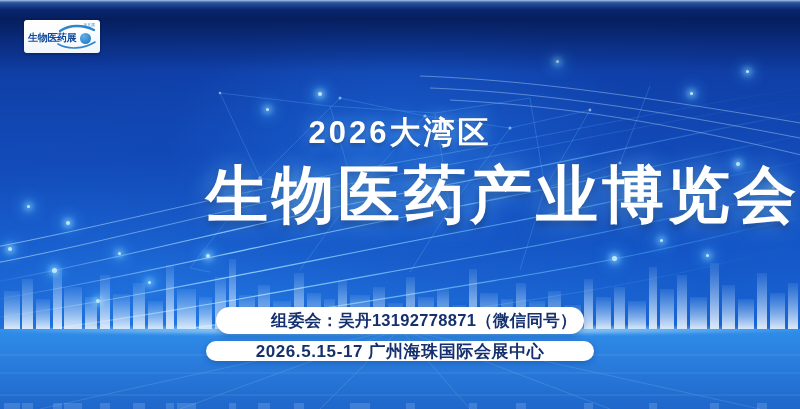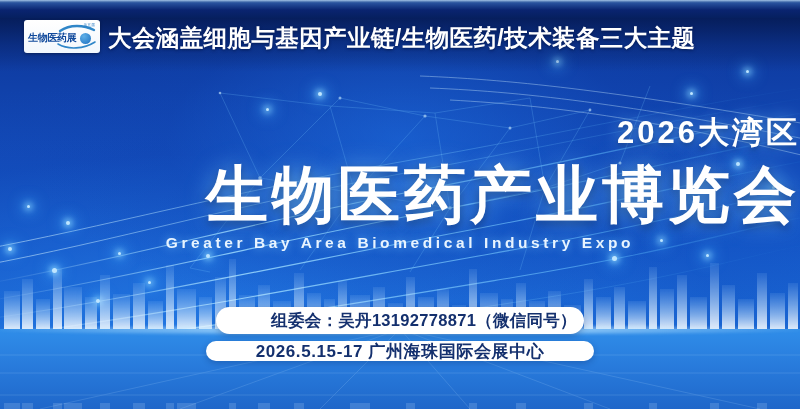--- a/index.html
+++ b/index.html
@@ -73,21 +73,21 @@
   .headline{
     position:absolute;left:108px;top:21px;width:684px;height:34px;
     display:flex;align-items:center;
     color:#ffffff;font-size:23.5px;font-weight:700;letter-spacing:.4px;
     text-shadow:0 1px 3px rgba(0,20,70,.75);
     white-space:nowrap;
   }
 
   
   .t-year{
-    position:absolute;left:0;top:112px;width:800px;text-align:right;
+    position:absolute;left:0;top:112px;width:800px;text-align:center;
     color:#ffffff;font-size:31px;font-weight:700;letter-spacing:3px;
     text-shadow:0 0 16px rgba(110,190,255,.85),0 2px 5px rgba(0,25,80,.6);
   }
   .t-main{
     position:absolute;left:0;top:164px;width:800px;text-align:right;
     color:#ffffff;font-size:62px;font-weight:700;letter-spacing:4px;line-height:1;
     text-shadow:0 0 22px rgba(120,200,255,.75),0 3px 8px rgba(0,25,85,.75);
   }
   .t-en{
     position:absolute;left:0;top:234px;width:800px;text-align:center;
@@ -296,22 +296,20 @@
   <div class="logo">
     <svg class="swoosh" viewBox="0 0 44 29">
       <path d="M6 9 C 16 2, 30 3, 40 8" stroke="#2f86c8" stroke-width="2.4" fill="none" stroke-linecap="round"></path>
       <path d="M4 22 C 14 28, 30 27, 41 20" stroke="#2f86c8" stroke-width="1.6" fill="none" stroke-linecap="round"></path>
     </svg>
     <span class="lgmini">第五届</span>
     <span class="lgtext">生物医药展</span>
     <span class="leaf"></span>
   </div>
 
-  <div class="headline">大会涵盖细胞与基因产业链/生物医药/技术装备三大主题</div>
 
   <div class="t-year">2026大湾区</div>
   <div class="t-main">生物医药产业博览会</div>
-  <div class="t-en">Greater Bay Area Biomedical Industry Expo</div>
 
   <div class="pill" id="pill-contact">组委会：吴丹13192778871（微信同号）</div>
   <div class="pill" id="pill-venue">2026.5.15-17  广州海珠国际会展中心</div>
 
 </div>
 
 </body></html>

